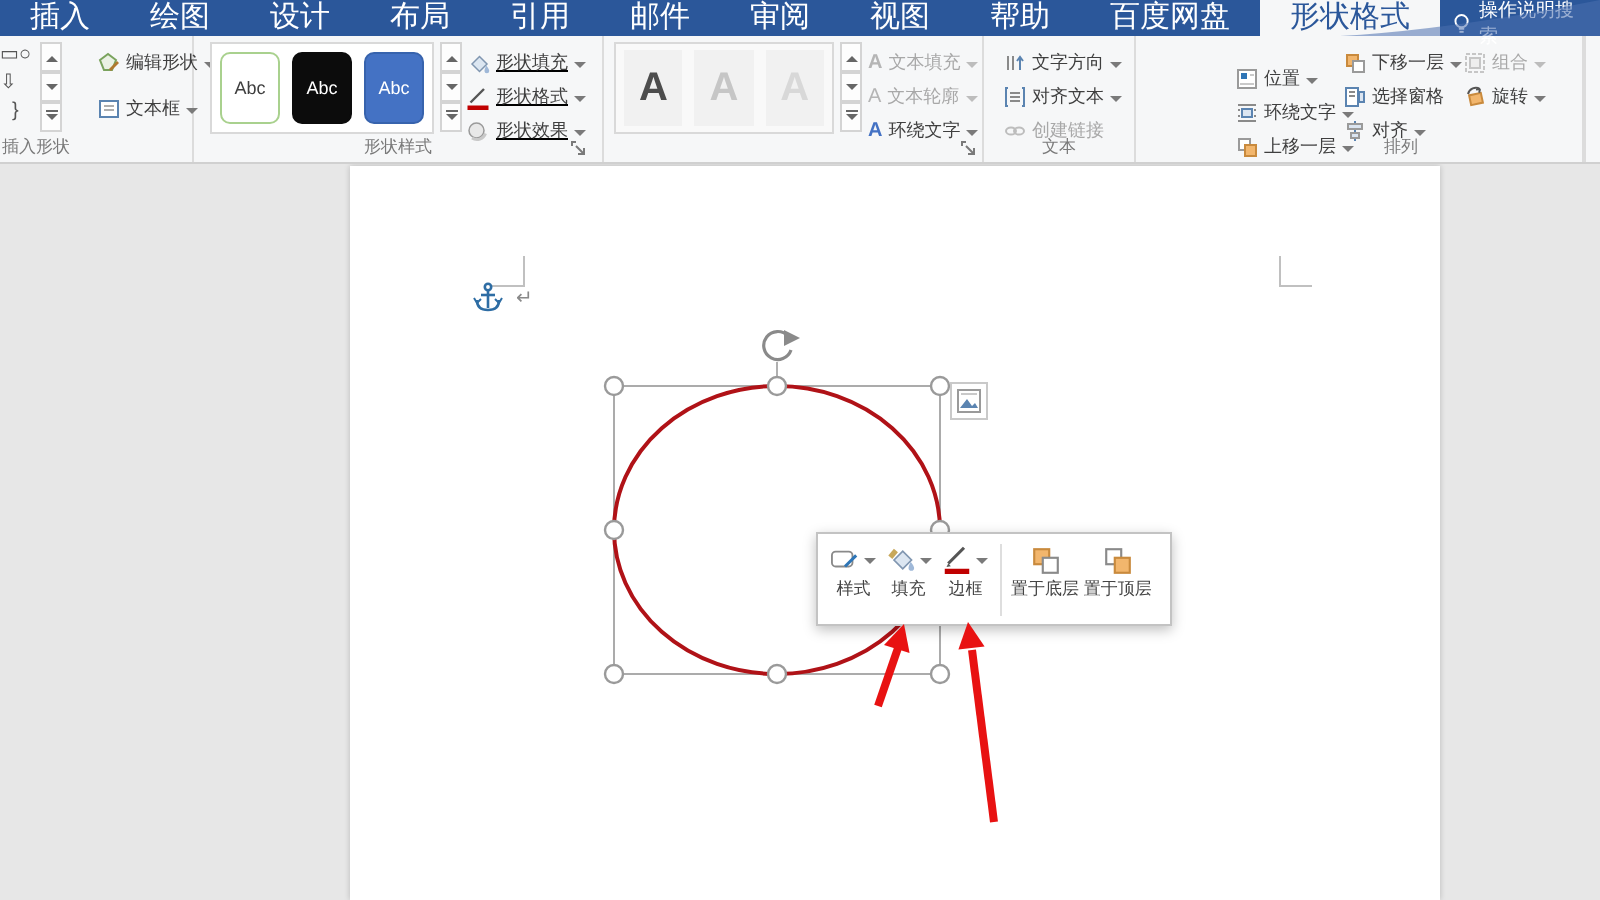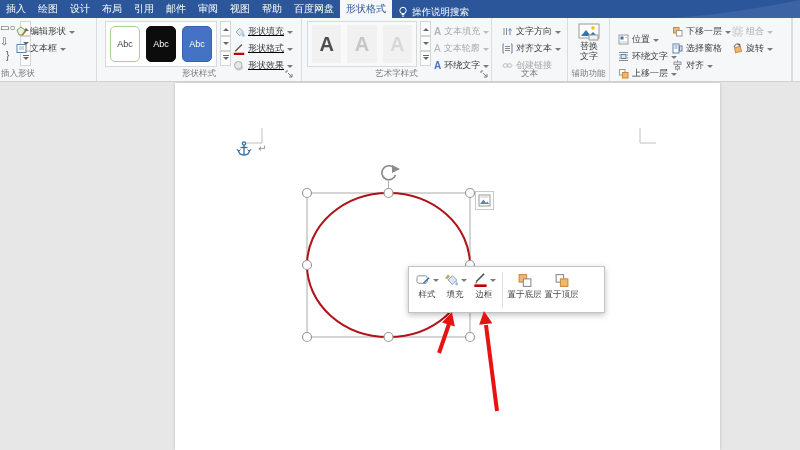--- a/index.html
+++ b/index.html
@@ -1,21 +1,21 @@
 <!DOCTYPE html>
 <html><head>
 <meta charset="utf-8">
 <style>
   html,body{margin:0;padding:0;background:#e7e7e7;}
   *{box-sizing:border-box;font-family:"Liberation Sans","DejaVu Sans",sans-serif;}
   .app{position:relative;width:800px;height:450px;overflow:hidden;background:#e7e7e7;}
 
   
   .tabbar{position:absolute;left:0;top:0;width:800px;height:18px;background:#2b579a;display:flex;align-items:stretch;color:#fff;z-index:10;}
-  .tab{padding:0 6px;font-size:10px;line-height:18px;white-space:nowrap;cursor:default;}
+  .tab{padding:0 15px;font-size:15px;line-height:18px;white-space:nowrap;cursor:default;}
   .tab.active{background:#f6f7f8;color:#2b579a;}
   .searchbox{display:flex;align-items:center;gap:4px;padding:12px 6px;font-size:9.5px;}
   .swoosh{position:absolute;right:0;top:0;pointer-events:none;}
 
   
   .ribbon{position:absolute;left:0;top:18px;width:800px;height:64px;background:#f6f7f8;border-bottom:1px solid #d0d0d0;z-index:9;}
   .rgroup{position:absolute;top:0;height:63px;border-right:1px solid #dcdcdc;}
   .glabel{position:absolute;bottom:1px;left:0;right:0;text-align:center;font-size:8.5px;color:#7a7a7a;white-space:nowrap;}
   .glabel.leftcut{text-align:left;padding-left:1px;}
   .ritem{display:flex;align-items:center;gap:3px;font-size:9px;color:#3f3f3f;height:15px;white-space:nowrap;}
@@ -39,21 +39,21 @@
   .bigbtn{position:absolute;display:flex;flex-direction:column;align-items:center;font-size:9px;color:#3f3f3f;line-height:1.15;}
 
   
   .doc{position:absolute;left:0;top:83px;width:800px;height:367px;background:#e7e7e7;}
   .page{position:absolute;left:175px;top:0;width:545px;height:367px;background:#fff;box-shadow:0 0 3px rgba(0,0,0,.2);z-index:1;}
   .overlay-under{position:absolute;left:0;top:0;z-index:2;pointer-events:none;}
   .layoutopts{position:absolute;left:475px;top:108px;width:19px;height:19px;background:#fff;border:1px solid #c9c9c9;display:flex;align-items:center;justify-content:center;z-index:3;}
   .overlay-arrows{position:absolute;left:0;top:0;z-index:5;pointer-events:none;}
 
   
-  .minibar{position:absolute;left:408px;top:183px;width:197px;height:47px;background:#fff;border:1px solid #c3c3c3;box-shadow:0 2px 6px rgba(0,0,0,.25);display:flex;align-items:stretch;padding:3px 8px 2px 4px;z-index:4;}
+  .minibar{position:absolute;left:408px;top:183px;width:178px;height:47px;background:#fff;border:1px solid #c3c3c3;box-shadow:0 2px 6px rgba(0,0,0,.25);display:flex;align-items:stretch;padding:3px 8px 2px 4px;z-index:4;}
   .mitem{display:flex;flex-direction:column;align-items:center;justify-content:flex-start;font-size:8.5px;color:#444;line-height:1.1;}
   .mitem .irow{display:flex;align-items:center;gap:2px;height:20px;}
   .msep{width:1px;background:#dedede;margin:2px 3px;}
 </style>
 </head>
 <body>
 
 <div class="app">
 
   <div class="tabbar">
@@ -94,21 +94,21 @@
             <span class="tri-up"></span>
           </div>
         <div class="scrollbtn">
             <span class="tri-dn"></span>
           </div>
         <div class="scrollbtn" style="flex-direction:column;">
             <span class="morebar"></span>
             <span class="tri-dn" style="margin-top:0;"></span>
           </div>
       </div>
-      <div class="stack" style="left:16px;top:6px;gap:2px;">
+      <div class="stack" style="left:49px;top:6px;gap:8px;">
         <div class="ritem">
           <svg width="11" height="11" viewBox="0 0 11 11">
             <polygon points="1,4 5,1 9,4 7,9 3,9" fill="#eaf1e4" stroke="#7aa35d" stroke-width="1"></polygon>
             <line x1="6" y1="9" x2="10" y2="5" stroke="#b0782e" stroke-width="1.4"></line>
           </svg>
           <span>编辑形状</span>
             <span class="caret"></span>
         </div>
         <div class="ritem">
           <svg width="11" height="11" viewBox="0 0 11 11">
@@ -216,21 +216,20 @@
         </div>
         <div class="ritem">
           <span style="font-size:10px;color:#4472c4;font-weight:bold;">A</span>
           <span>环绕文字</span>
             <span class="caret"></span>
         </div>
       </div>
       <svg class="launcher" style="left:178px;" viewBox="0 0 9 9">
         <path d="M1 3 V1 H3 M3 3 L7 7 M7 4 V7 H4" fill="none" stroke="#7a7a7a" stroke-width="1"></path>
       </svg>
-      <div class="glabel">艺术字样式</div>
     </div>
 
     <div class="rgroup" style="left:492px;width:76px;">
       <div class="stack" style="left:10px;top:6px;">
         <div class="ritem">
           <svg width="11" height="11" viewBox="0 0 11 11">
             <line x1="2" y1="2" x2="2" y2="9" stroke="#8a8a8a"></line>
               <line x1="4.5" y1="2" x2="4.5" y2="9" stroke="#8a8a8a"></line>
             <path d="M8 9 V3 M6.5 4.5 L8 2.5 L9.5 4.5" fill="none" stroke="#5b84b1"></path>
           </svg>
@@ -251,33 +250,20 @@
           <svg width="11" height="11" viewBox="0 0 11 11">
             <ellipse cx="3.5" cy="5.5" rx="2.5" ry="1.8" fill="none" stroke="#bdbdbd"></ellipse>
             <ellipse cx="7.5" cy="5.5" rx="2.5" ry="1.8" fill="none" stroke="#bdbdbd"></ellipse>
           </svg>
           <span>创建链接</span>
         </div>
       </div>
       <div class="glabel">文本</div>
     </div>
 
-    <div class="rgroup" style="left:568px;width:42px;">
-      <div class="bigbtn" style="left:4px;top:5px;width:34px;">
-        <svg width="22" height="18" viewBox="0 0 22 18">
-          <rect x="1" y="1" width="20" height="14" fill="#fdfdfd" stroke="#9a9a9a"></rect>
-          <circle cx="15" cy="5" r="1.8" fill="#ffc000"></circle>
-          <path d="M3 13 L8 7 L12 12 L15 9 L19 13 Z" fill="#2e75b6"></path>
-          <rect x="11" y="12" width="9" height="5" fill="#f1f1f1" stroke="#9a9a9a"></rect>
-        </svg>
-        <span>替换</span>
-        <span>文字</span>
-      </div>
-      <div class="glabel">辅助功能</div>
-    </div>
 
     <div class="rgroup" style="left:610px;width:182px;">
       <div class="stack" style="left:8px;top:14px;">
         <div class="ritem">
           <svg width="11" height="11" viewBox="0 0 11 11">
             <rect x="1" y="1" width="9" height="9" fill="#fff" stroke="#9a9a9a"></rect>
             <rect x="2.5" y="2.5" width="3" height="3" fill="#2e75b6"></rect>
             <line x1="7" y1="3.5" x2="9" y2="3.5" stroke="#c9c9c9"></line>
               <line x1="2" y1="8" x2="9" y2="8" stroke="#c9c9c9"></line>
           </svg>
@@ -345,20 +331,21 @@
         </div>
         <div class="ritem">
           <svg width="11" height="11" viewBox="0 0 11 11">
             <rect x="3" y="4" width="6" height="5" fill="#f2b66d" stroke="#c98a3d" transform="rotate(-12 6 6.5)"></rect>
             <path d="M2 4 A4 4 0 0 1 8 1.5 M8 1.5 L6 1.8 M8 1.5 L7.6 3.4" fill="none" stroke="#555"></path>
           </svg>
           <span>旋转</span>
             <span class="caret"></span>
         </div>
       </div>
+      <div class="glabel">排列</div>
     </div>
     <div style="position:absolute;left:792px;top:0;width:1px;height:63px;background:#dcdcdc;"></div>
   </div>
 
   <div class="doc">
     <div class="page"></div>
 
     <svg class="overlay-under" width="800" height="367" viewBox="0 0 800 367">
 
       <path d="M262 45 V60 H246" fill="none" stroke="#c0c0c0" stroke-width="1"></path>

